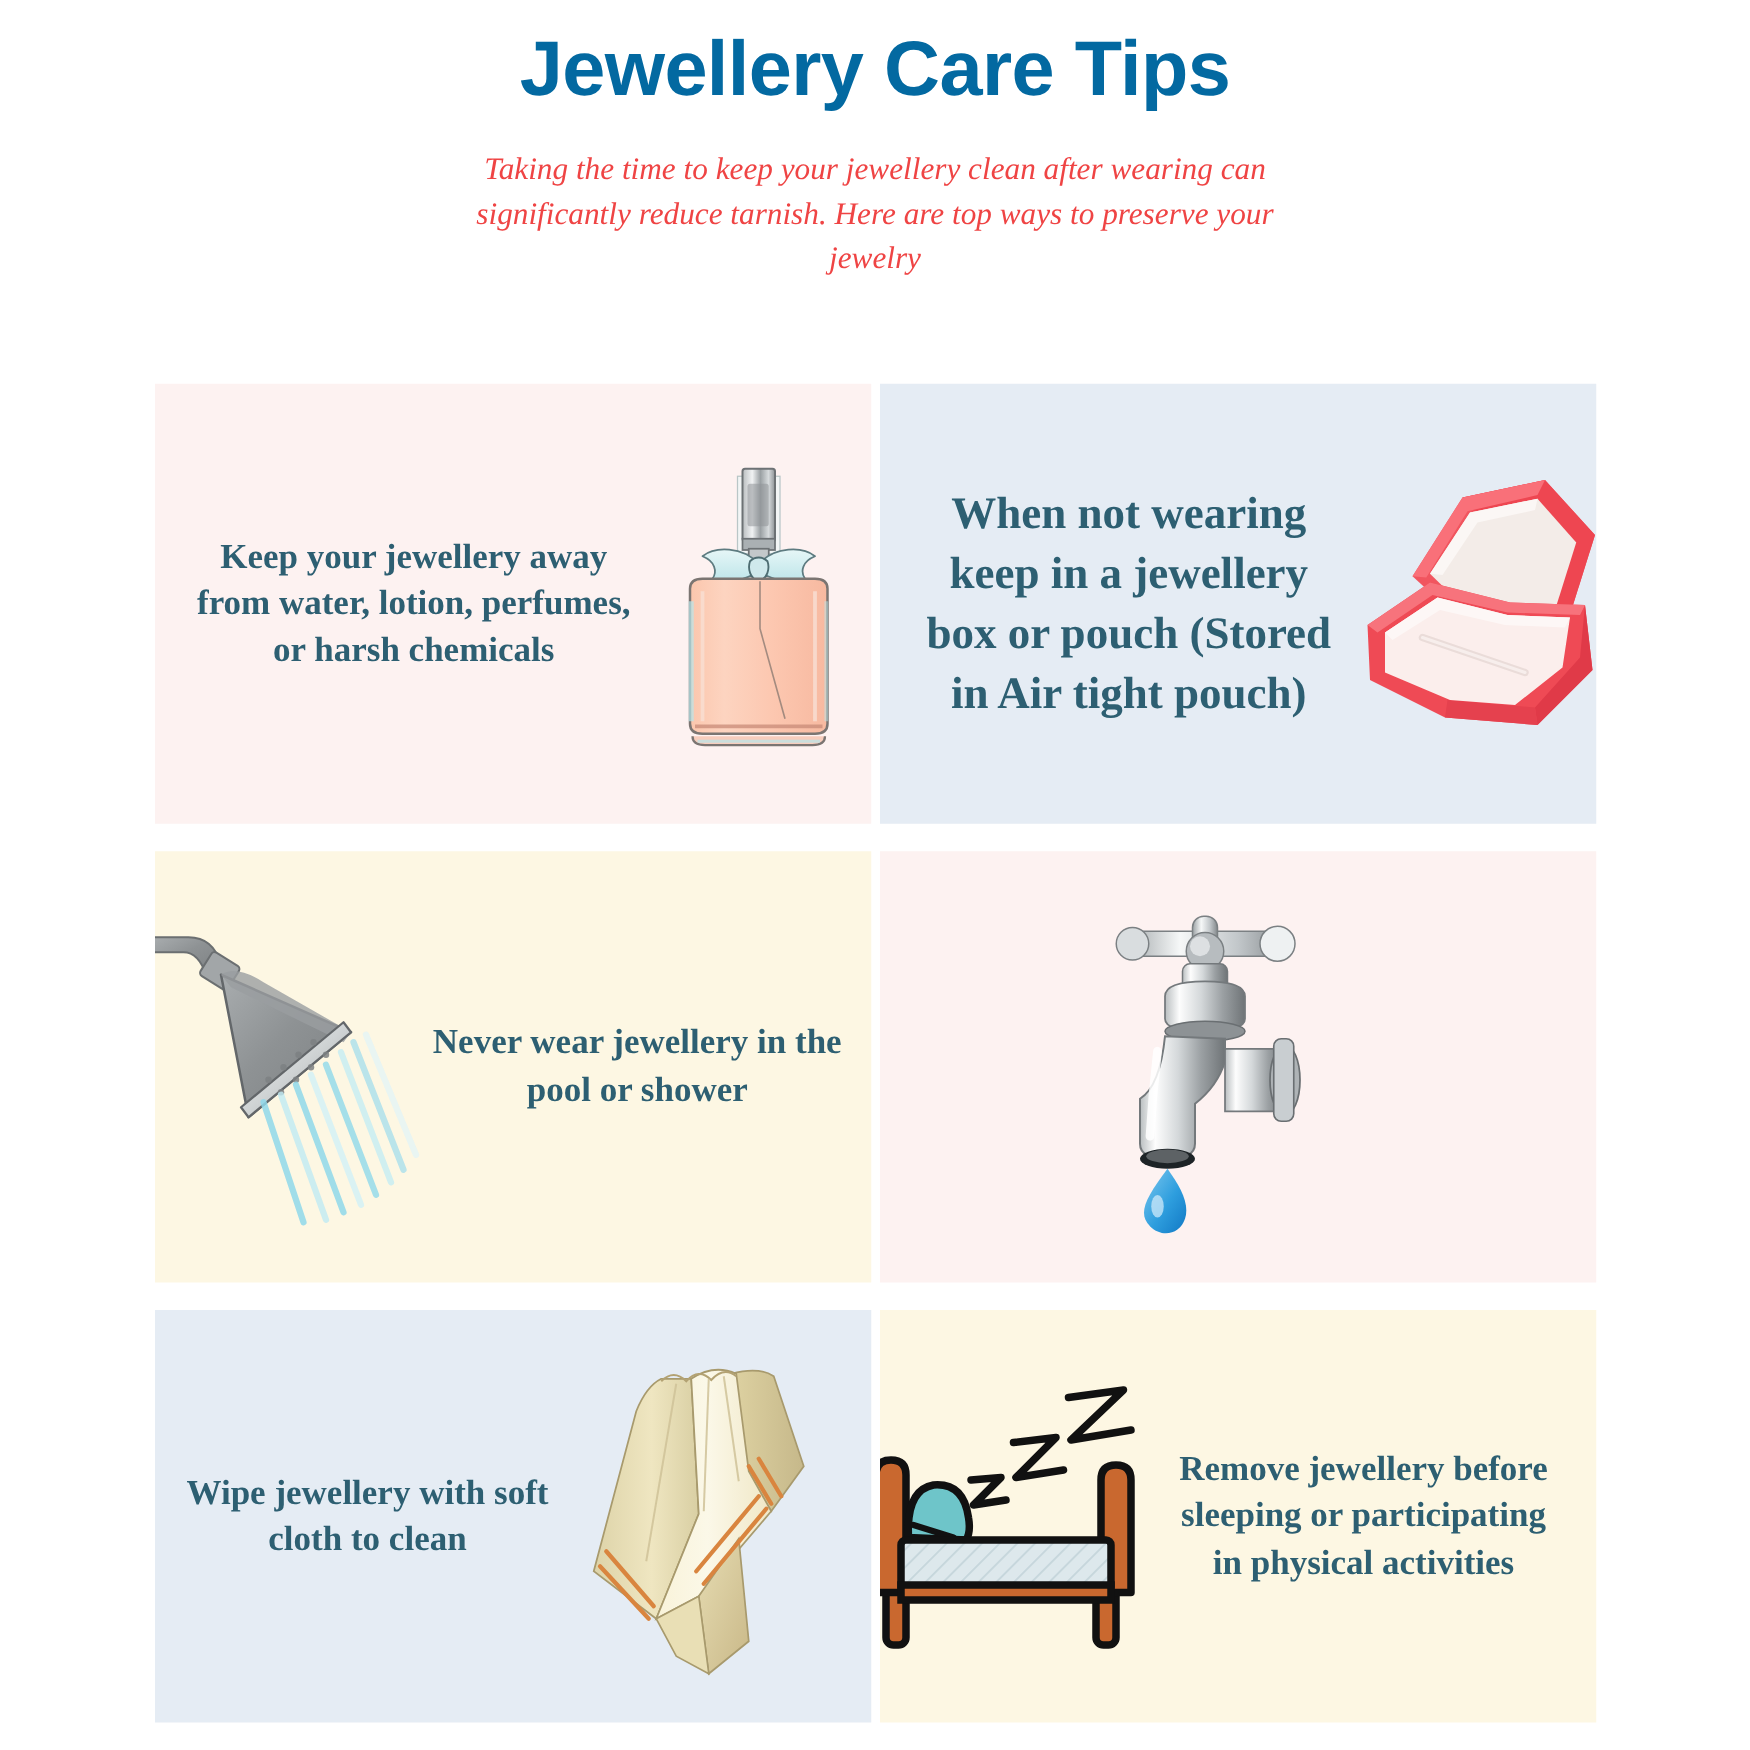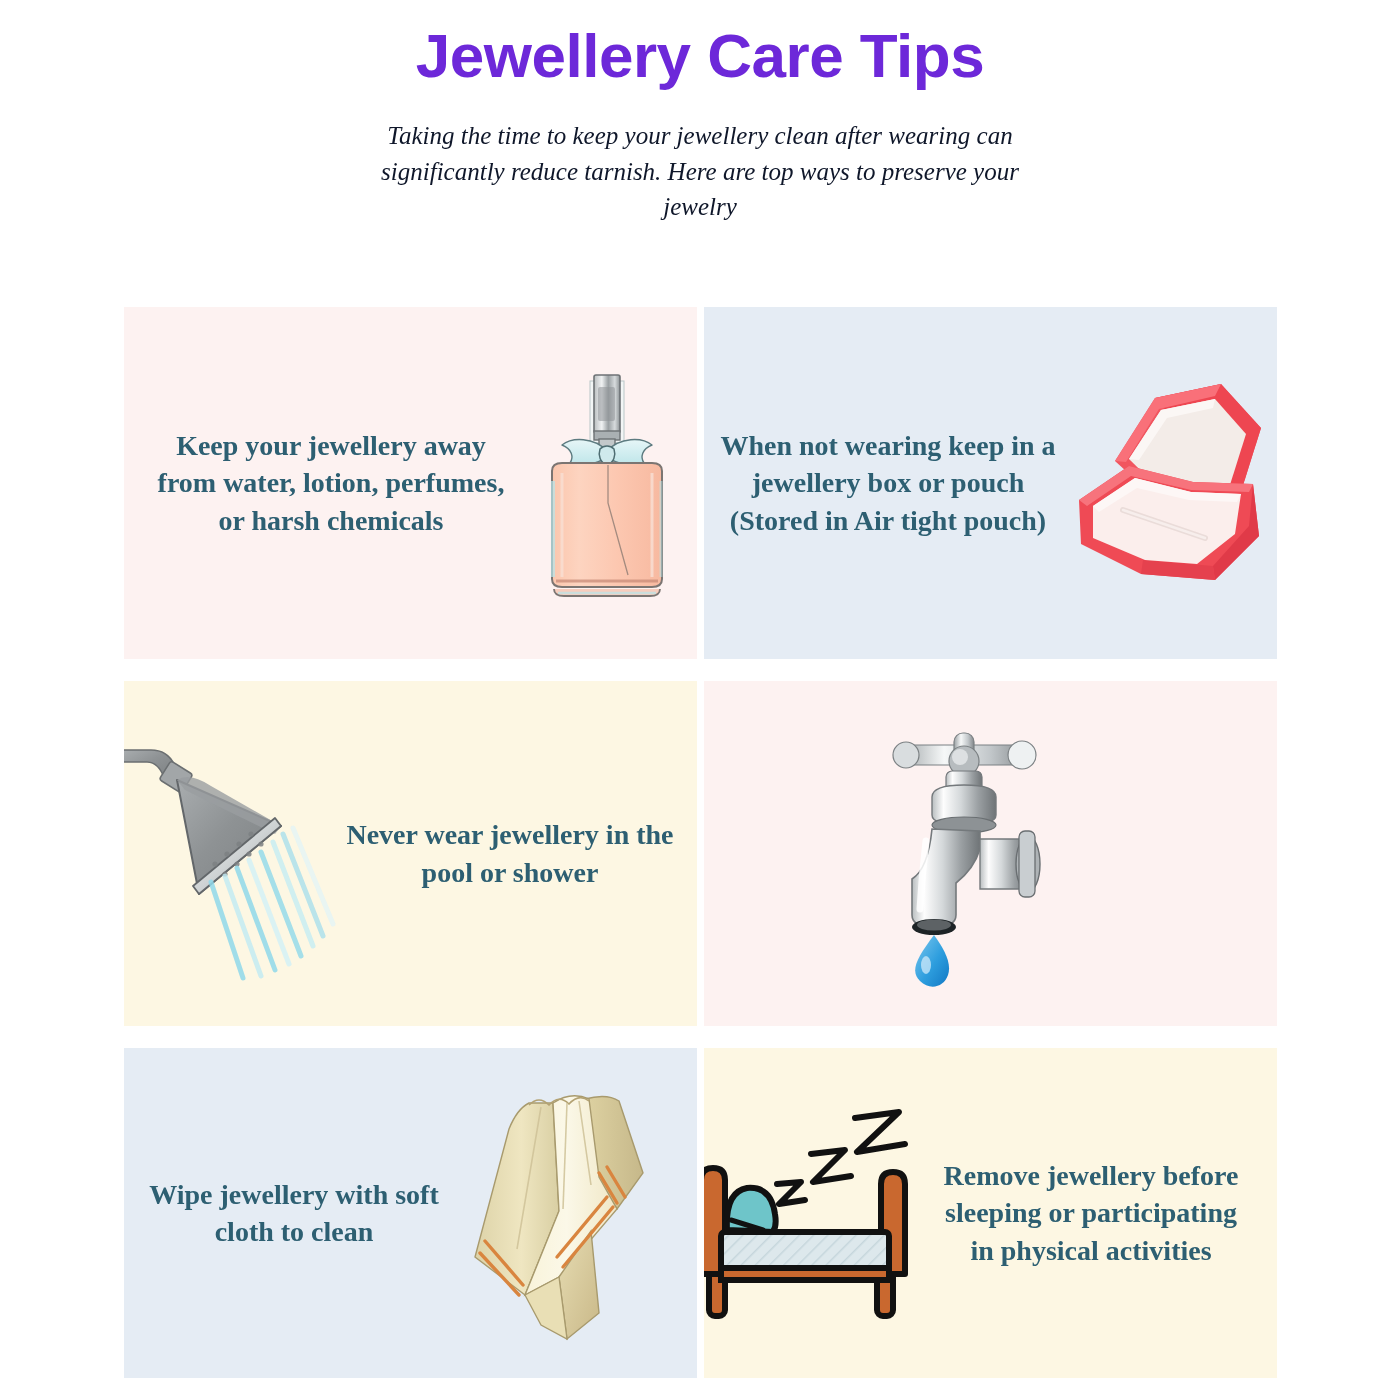--- a/index.html
+++ b/index.html
@@ -25,32 +25,32 @@
   
   .header {
     padding-top: 22px;
     text-align: center;
   }
   .page-title {
     font-family: "Liberation Sans", sans-serif;
     font-weight: bold;
     font-size: 62px;
     line-height: 1.1;
-    color: #6d28d9;
+    color: #0369a1;
     letter-spacing: -0.5px;
     margin: 0;
   }
   .page-subtitle {
     margin: 28px auto 0 auto;
     width: 640px;
     font-family: "Liberation Serif", serif;
     font-style: italic;
     font-size: 25px;
     line-height: 1.42;
-    color: #0f172a;
+    color: #ef4444;
   }
 
   
   .cards-grid {
     position: absolute;
     left: 124px;
     top: 307px;
     width: 1153px;
     display: grid;
     grid-template-columns: 573px 573px;
@@ -83,21 +83,21 @@
   }
   .card-art {
     flex: 1 1 auto;
     display: flex;
     align-items: center;
     justify-content: center;
   }
 
   
   .card-1 .card-text { width: 370px; font-size: 28px; padding-left: 22px; }
-  .card-2 .card-text { width: 350px; font-size: 28px; padding-left: 9px; }
+  .card-2 .card-text { width: 350px; font-size: 36px; padding-left: 24px; }
   .card-3 .card-text { width: 330px; font-size: 28px; padding-right: 22px; }
   .card-4 .card-text { width: 320px; font-size: 28px; padding-left: 38px; }
   .card-5 .card-text { width: 340px; font-size: 28px; }
   .card-6 .card-text { width: 300px; font-size: 28px; padding-right: 36px; }
 
   .card-1 .card-art { padding-right: 10px; }
   .card-3 .card-art { padding-left: 6px; }
   .card-5 .card-art { padding-right: 18px; }
   .card-6 .card-art { padding-left: 4px; }
 

